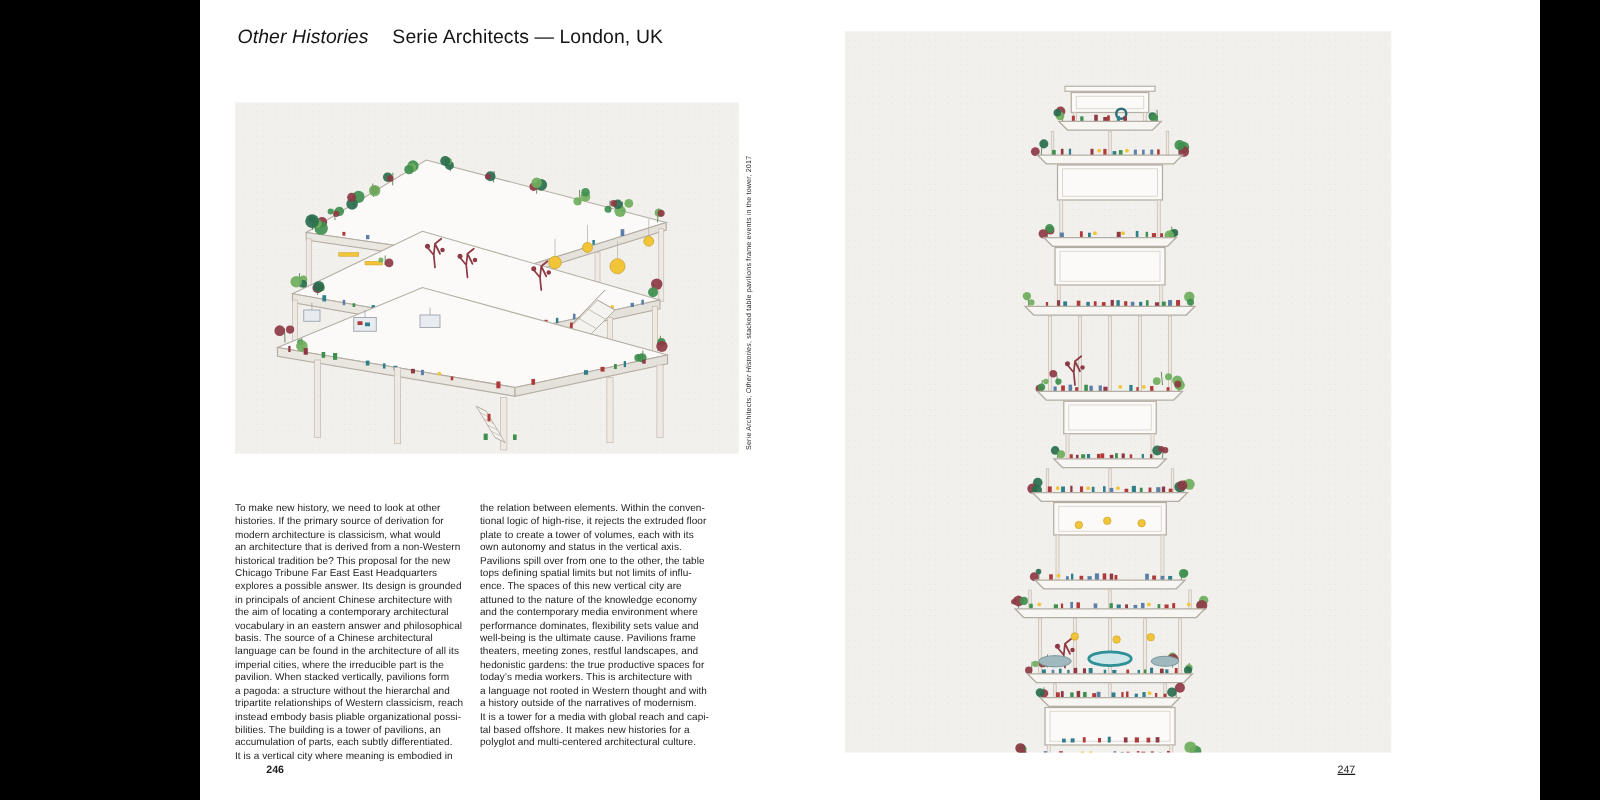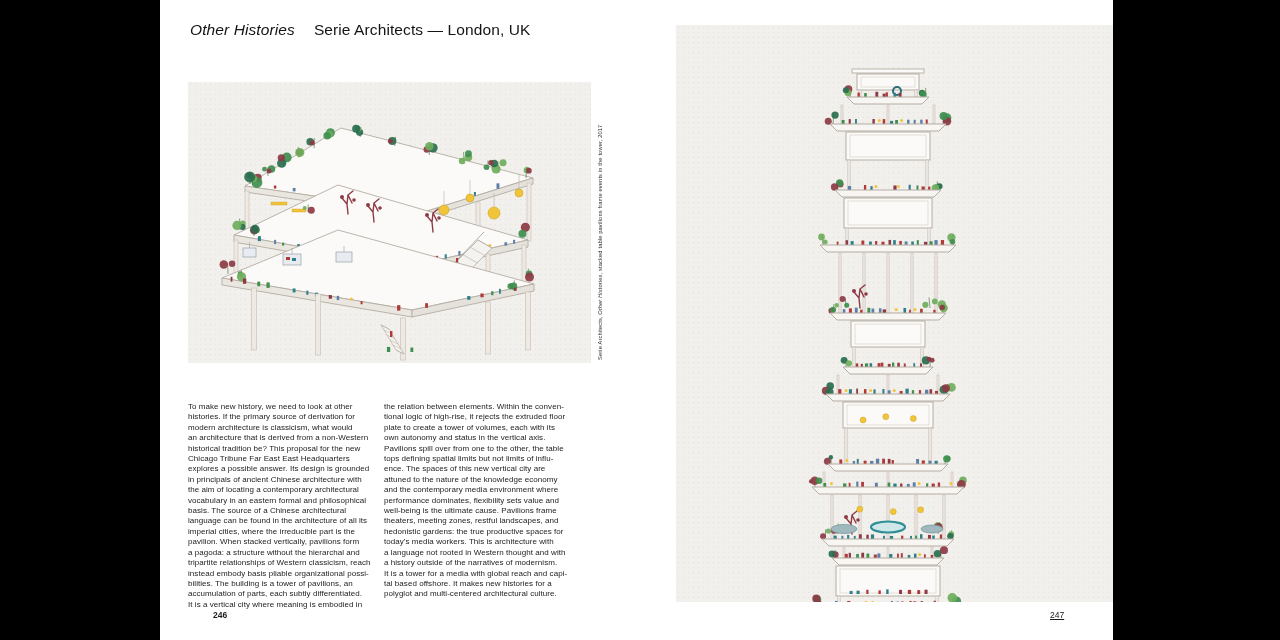--- a/index.html
+++ b/index.html
@@ -1,21 +1,21 @@
 <!DOCTYPE html>
 <html><head>
 <meta charset="utf-8">
 <style>
   html,body{margin:0;padding:0;}
   body{
     width:1280px;height:640px;position:relative;overflow:hidden;
     background:#000;font-family:"Liberation Sans", sans-serif;
   }
   .spread{
-    position:absolute;left:160px;top:0;width:953px;height:640px;background:#ffffff;
+    position:absolute;left:160px;top:0;width:1072px;height:640px;background:#ffffff;
   }
   .title-row{
     position:absolute;left:30px;top:21px;font-size:15.5px;color:#141414;
     letter-spacing:.1px;white-space:nowrap;
   }
   .title-row .t-italic{font-style:italic;margin-right:19px;}
   .illo{
     position:absolute;background:#f2f0ec;
     background-image:radial-gradient(circle,#e5e1da .6px,transparent .7px);
     background-size:5px 5px;
@@ -31,21 +31,21 @@
   .v-caption .c-italic{font-style:italic;}
   .bodycol{
     position:absolute;top:402px;width:204px;
     font-size:8px;line-height:10.4px;color:#1c1c1c;letter-spacing:.05px;
   }
   .bodycol div{white-space:nowrap;}
   .col1{left:28px;}
   .col2{left:224px;}
   .pagenum{position:absolute;font-size:8.5px;color:#1c1c1c;}
   .pn-left{left:53px;top:610px;font-weight:bold;}
-  .pn-right{left:890px;top:610px;text-decoration:underline;}
+  .pn-right{left:910px;top:610px;text-decoration:underline;}
 </style>
 </head>
 <body>
 
 <div class="spread">
 
   <div class="title-row">
     <span class="t-italic">Other Histories</span><span>Serie Architects — London, UK</span>
   </div>
 
@@ -316,21 +316,21 @@
   <div class="bodycol col1">
       <div>To make new history, we need to look at other</div>
       <div>histories. If the primary source of derivation for</div>
       <div>modern architecture is classicism, what would</div>
       <div>an architecture that is derived from a non-Western</div>
       <div>historical tradition be? This proposal for the new</div>
       <div>Chicago Tribune Far East East Headquarters</div>
       <div>explores a possible answer. Its design is grounded</div>
       <div>in principals of ancient Chinese architecture with</div>
       <div>the aim of locating a contemporary architectural</div>
-      <div>vocabulary in an eastern formal and philosophical</div>
+      <div>vocabulary in an eastern answer and philosophical</div>
       <div>basis. The source of a Chinese architectural</div>
       <div>language can be found in the architecture of all its</div>
       <div>imperial cities, where the irreducible part is the</div>
       <div>pavilion. When stacked vertically, pavilions form</div>
       <div>a pagoda: a structure without the hierarchal and</div>
       <div>tripartite relationships of Western classicism, reach</div>
       <div>instead embody basis pliable organizational possi-</div>
       <div>bilities. The building is a tower of pavilions, an</div>
       <div>accumulation of parts, each subtly differentiated.</div>
       <div>It is a vertical city where meaning is embodied in</div>

